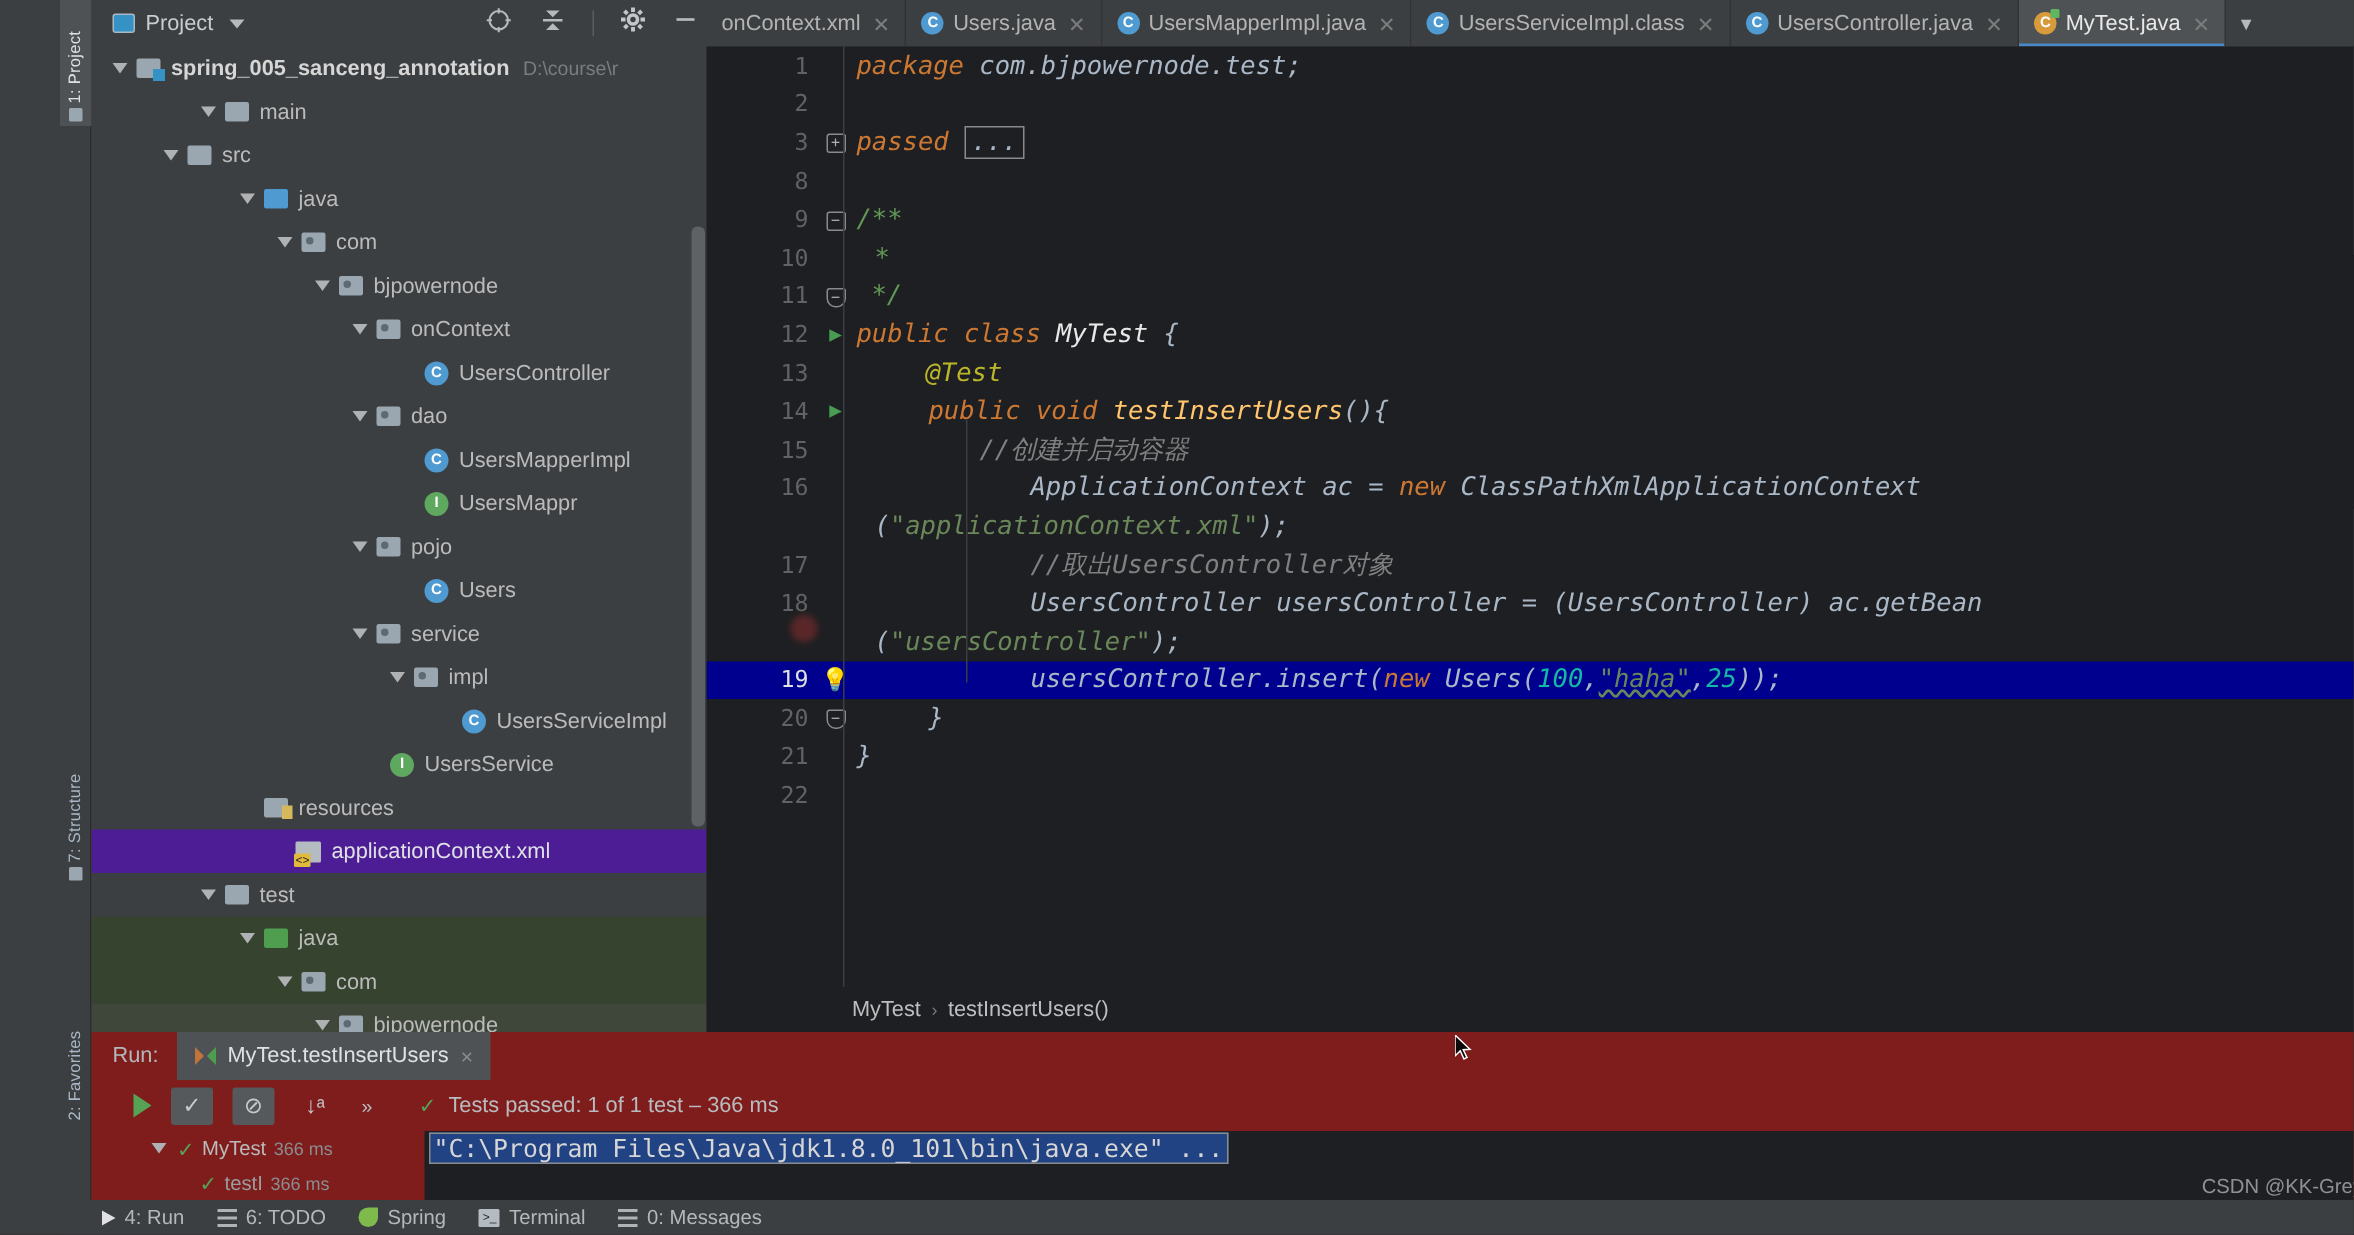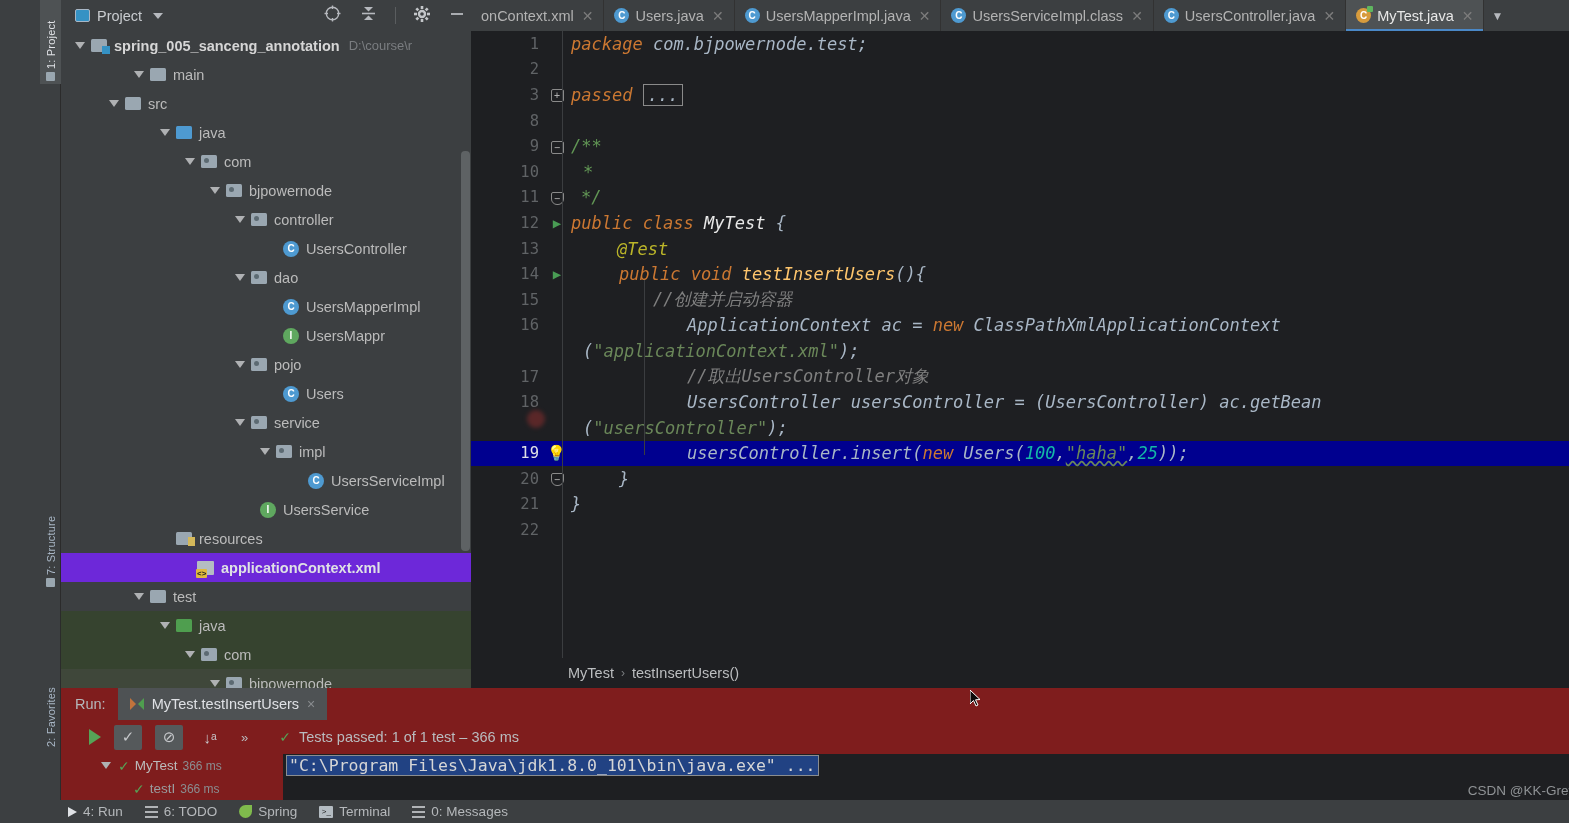--- a/index.html
+++ b/index.html
@@ -81,21 +81,21 @@
 
   
   .tree-panel {
     position: absolute; left: 21px; top: 31px; width: 410px; height: 657px;
     background: #3c3f41; overflow: hidden;
   }
   .tree-row {
     position: relative; height: 29px; display: flex; align-items: center;
     color: #bbbbbb; font-size: 14.5px; white-space: nowrap;
   }
-  .tree-row.sel { background: #6d28d9; font-weight: bold; }
+  .tree-row.sel { background: #4c1d95; }
   .tree-row.testsrc { background: #36432f; }
   .tree-row.testsrc-dim { background: #3f473a; }
   .arrow {
     width: 0; height: 0; border-left: 5.5px solid transparent; border-right: 5.5px solid transparent;
     border-top: 7px solid #afb1b3; flex: none; margin-right: 6px;
   }
   .arrow.hidden { visibility: hidden; }
   .fico { width: 16px; height: 13px; flex: none; margin-right: 7px; position: relative; border-radius: 1.5px; }
   .fico.gray { background: #9aa7b1; }
   .fico.blue { background: #4e9ad1; }
@@ -369,21 +369,21 @@
 
     <div class="tree-row" style="padding-left:149px">
       <span class="arrow"></span>
       <span class="fico pkg"></span>
       <span>bjpowernode</span>
     </div>
 
     <div class="tree-row" style="padding-left:174px">
       <span class="arrow"></span>
       <span class="fico pkg"></span>
-      <span>controller</span>
+      <span>onContext</span>
     </div>
 
     <div class="tree-row" style="padding-left:222px">
       <span class="cico c">C</span>
       <span>UsersController</span>
     </div>
 
     <div class="tree-row" style="padding-left:174px">
       <span class="arrow"></span>
       <span class="fico pkg"></span>

